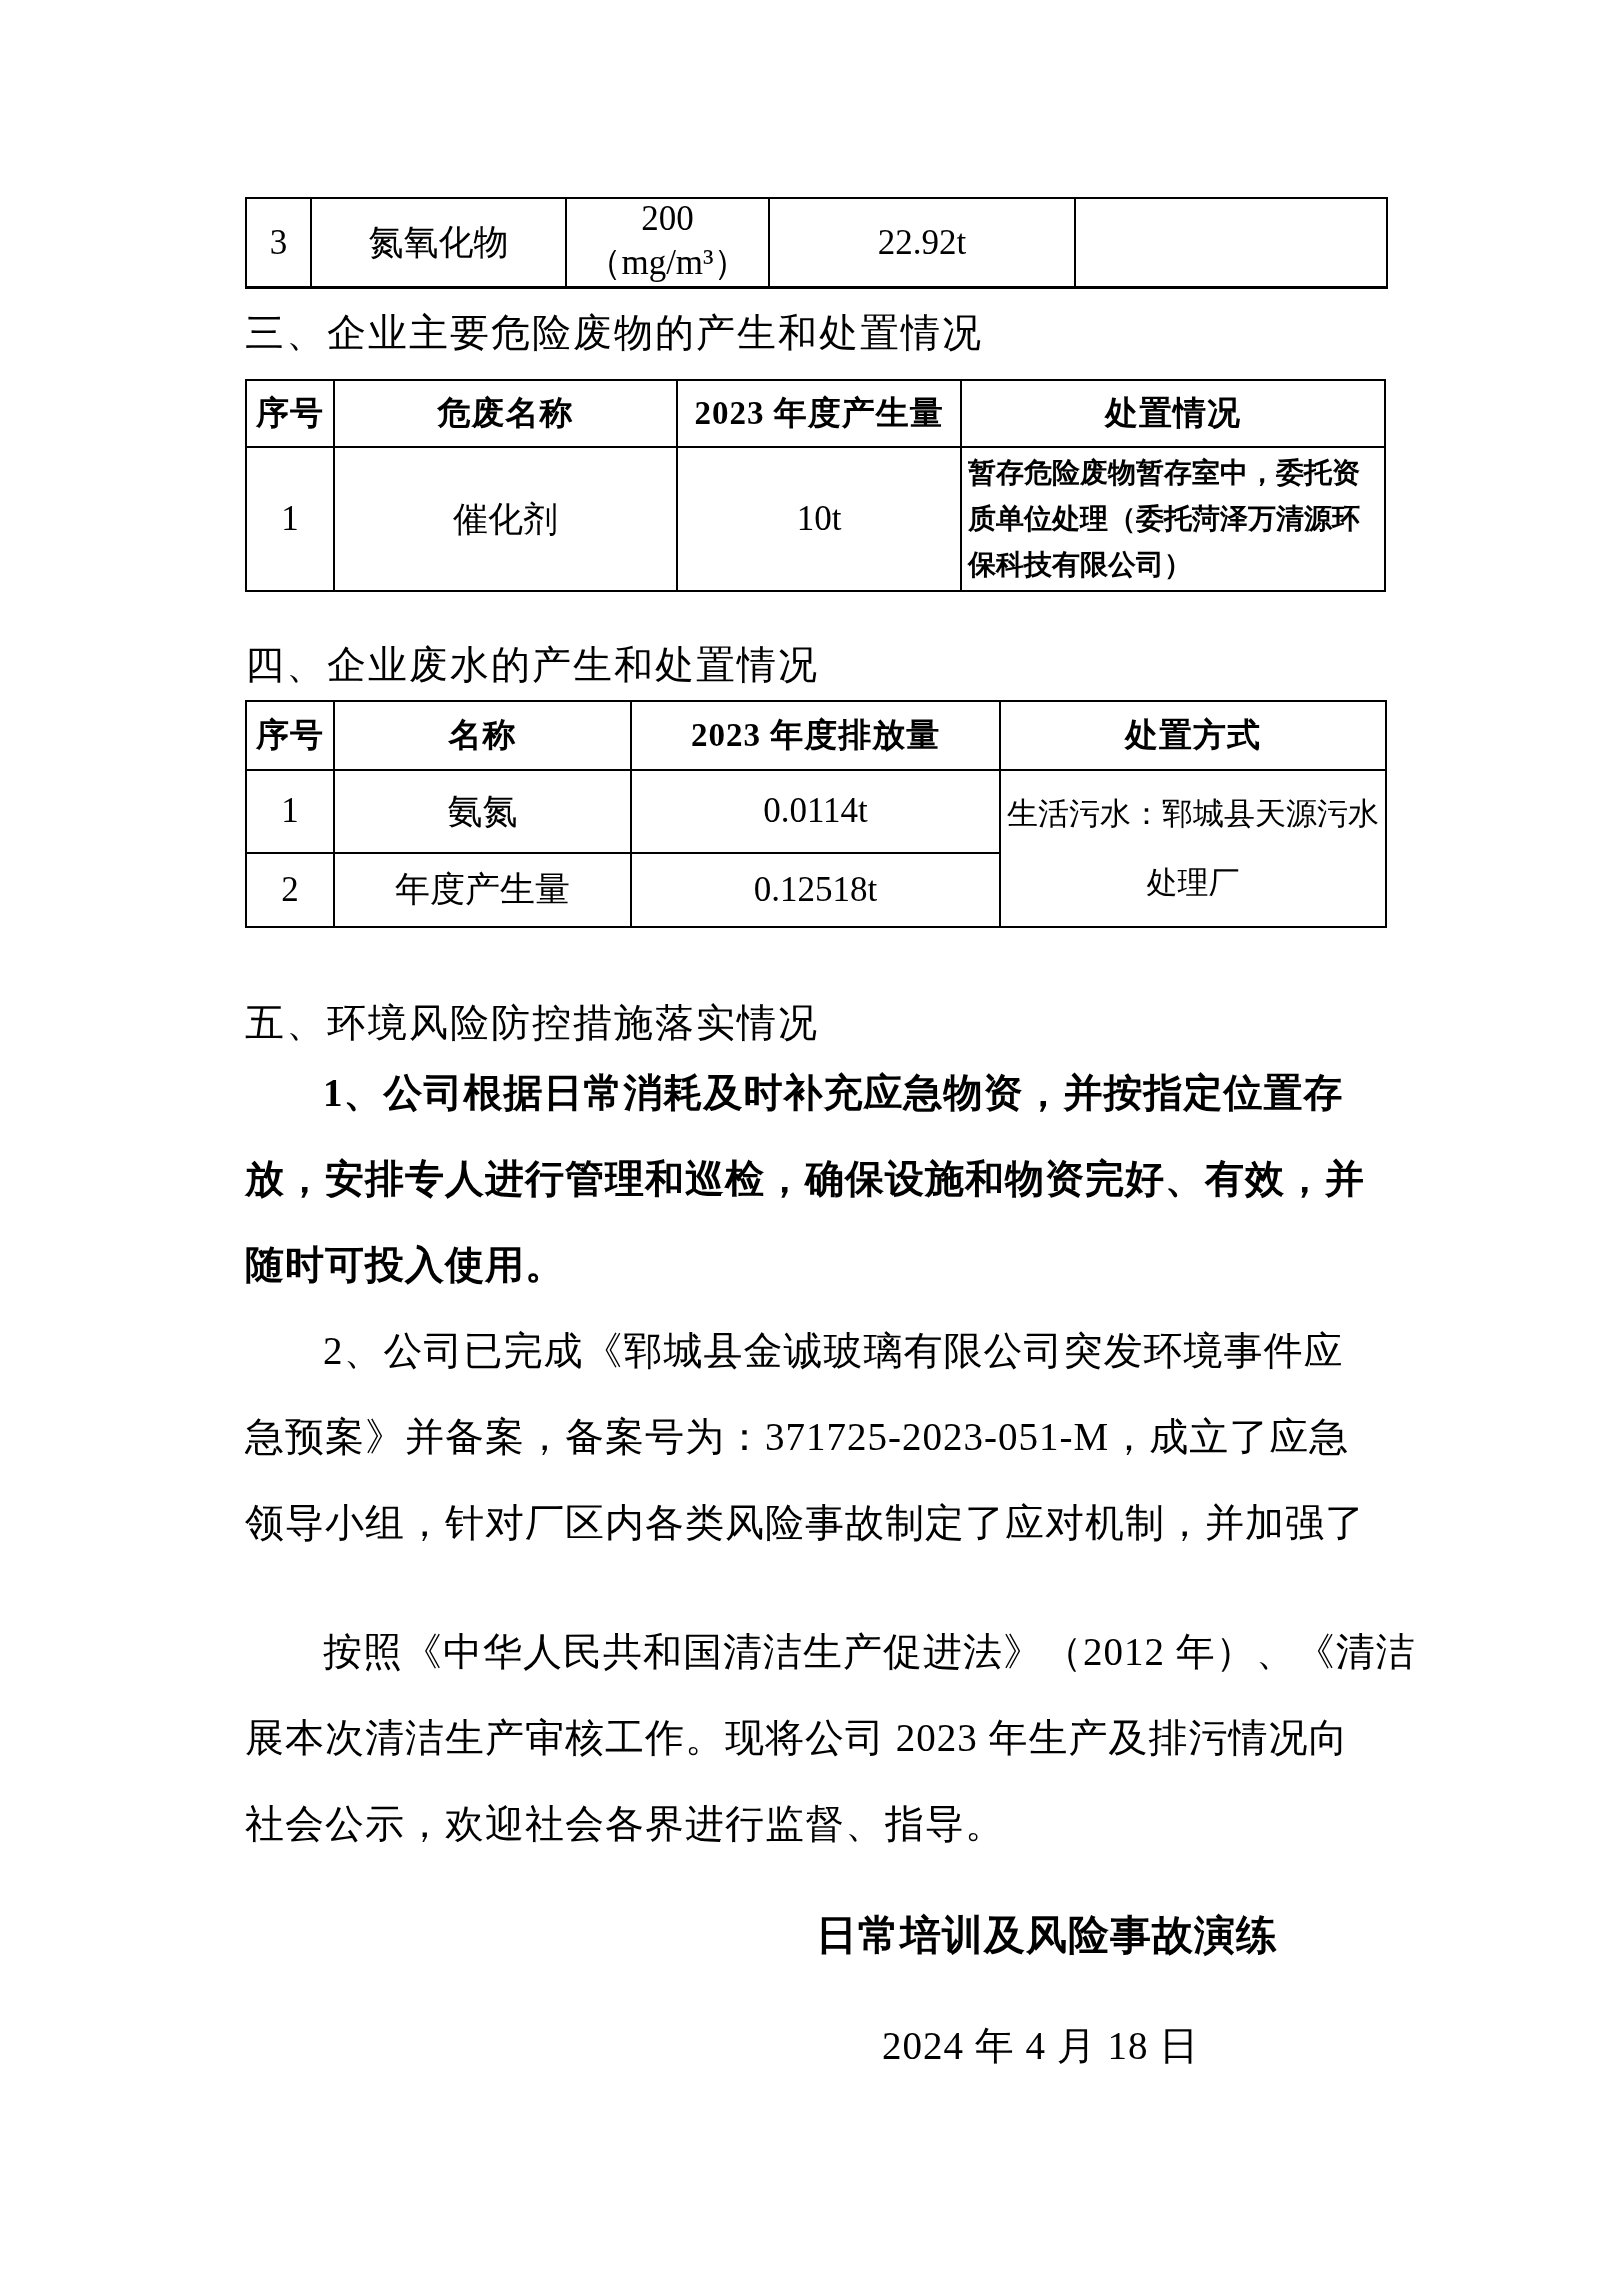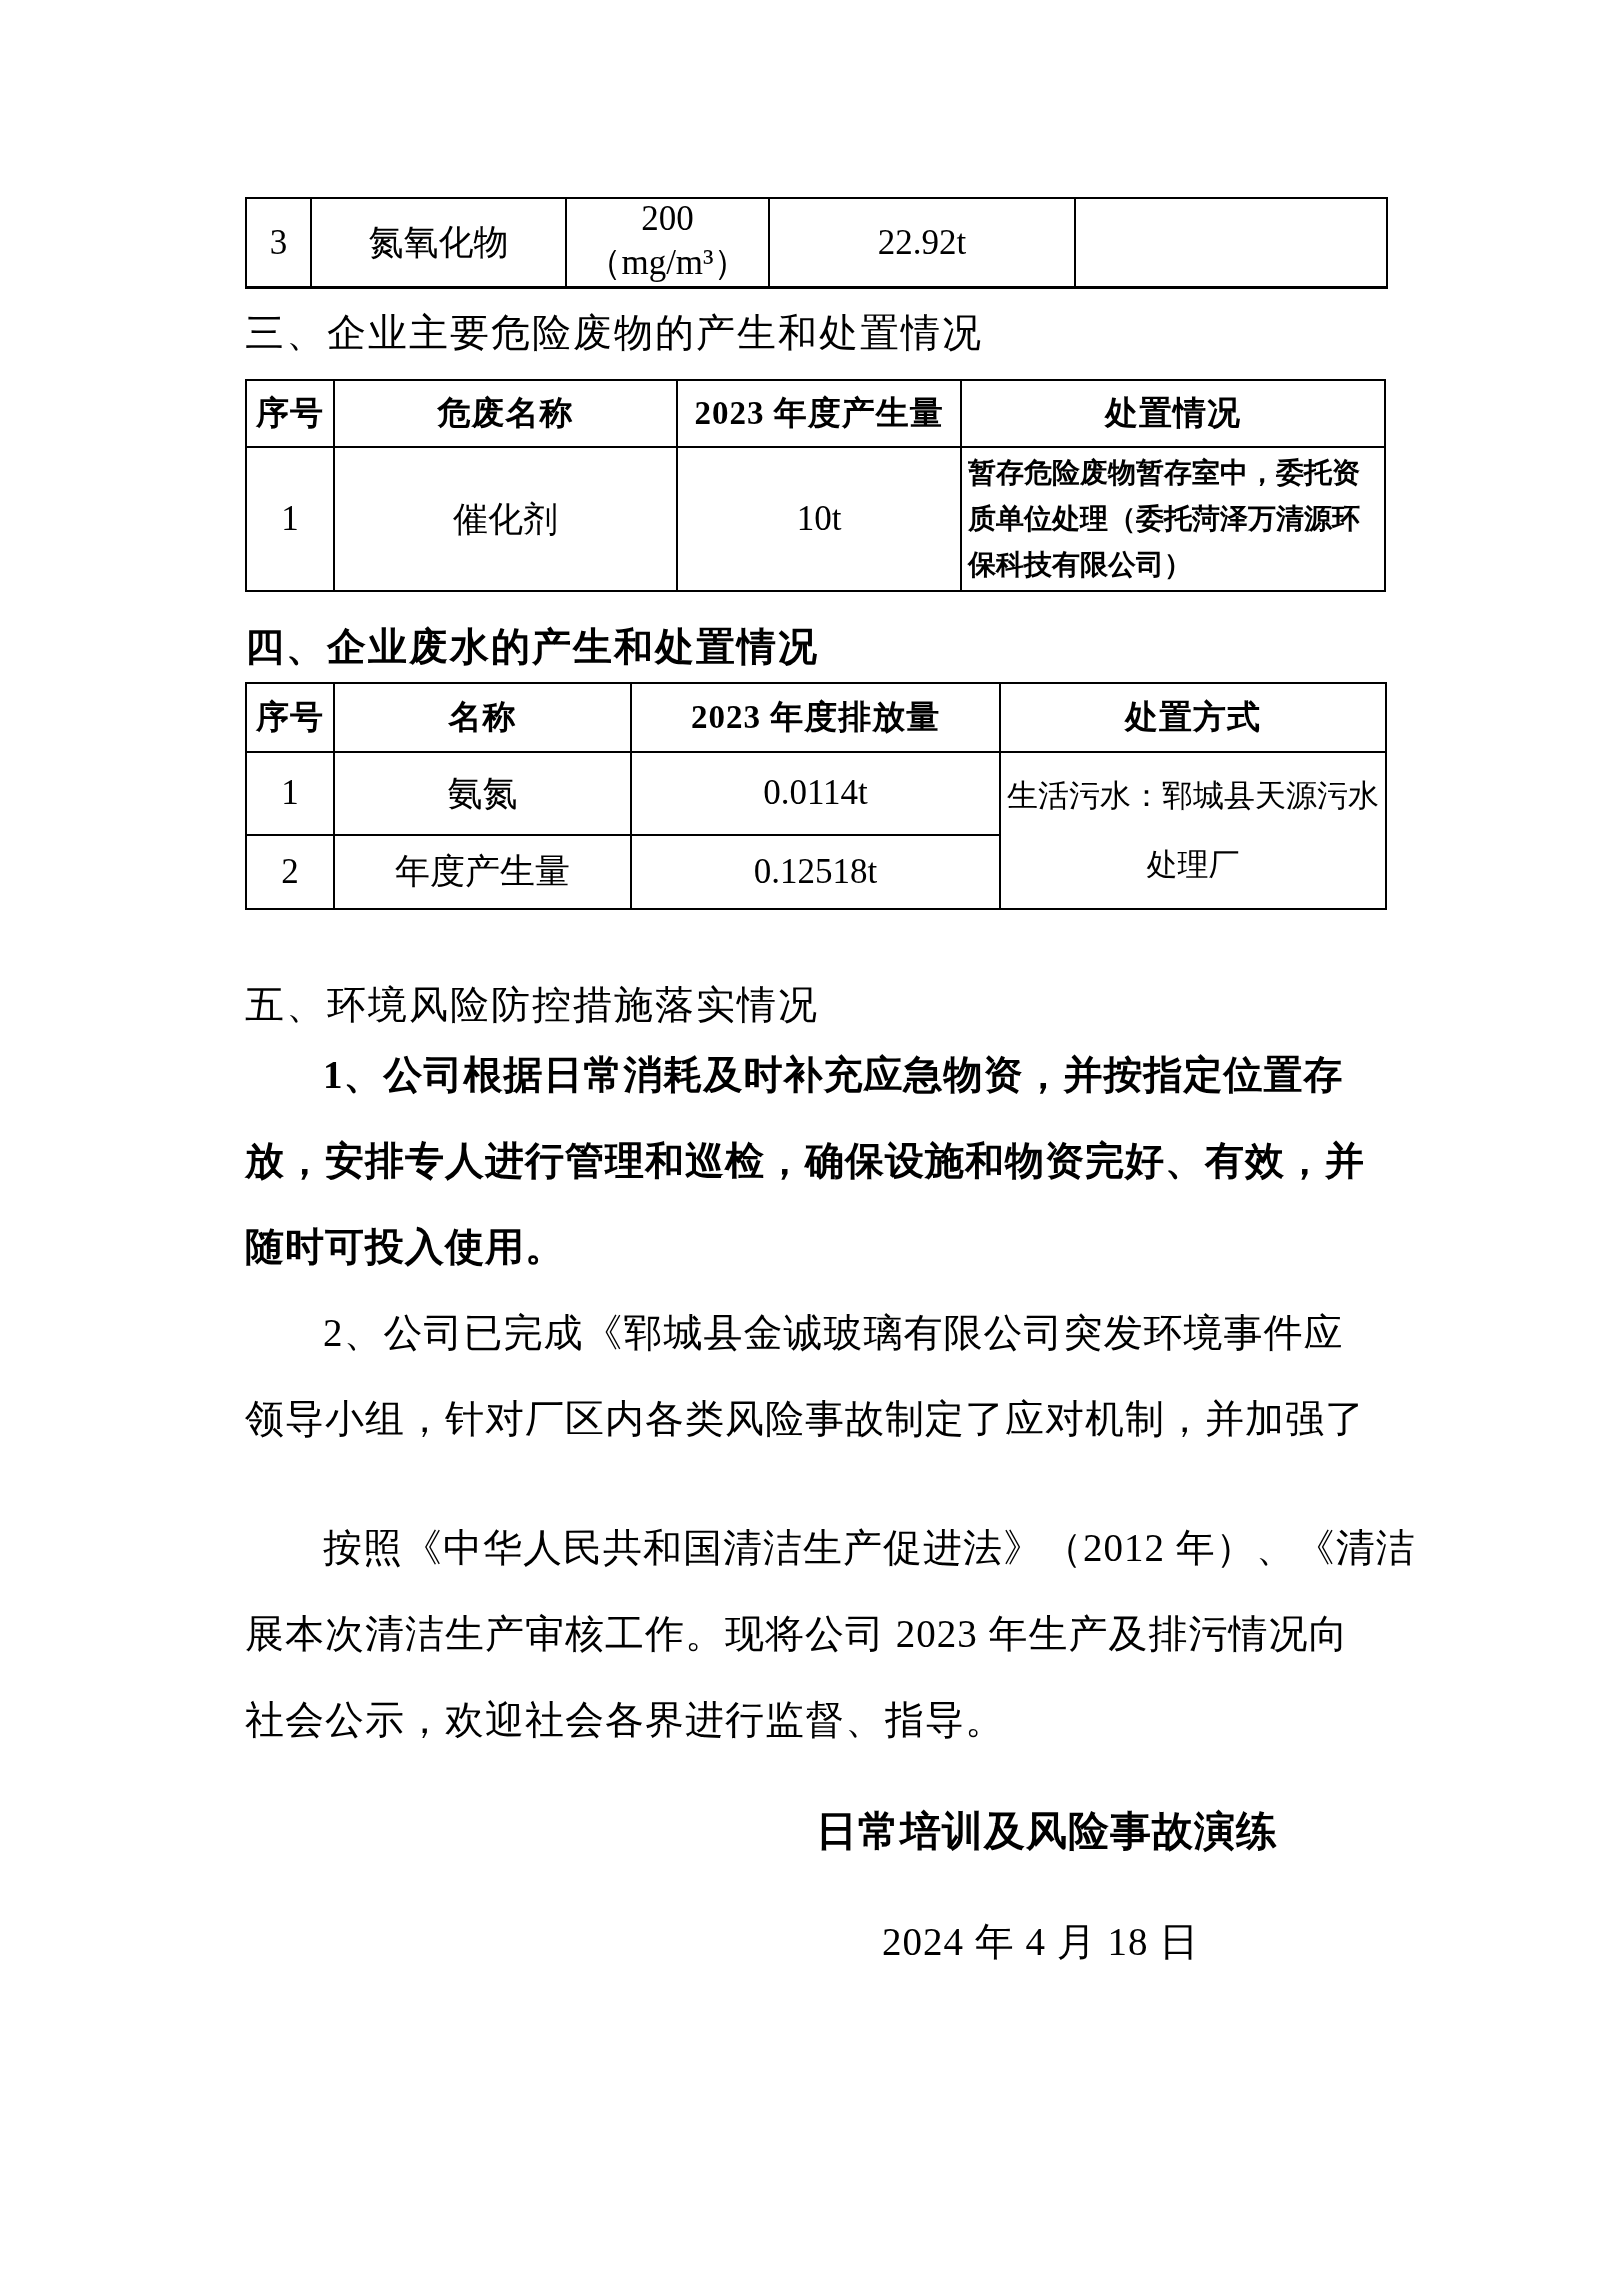--- a/index.html
+++ b/index.html
@@ -48,21 +48,21 @@
     line-height:69px;
     padding:0 3.9px;
   }
   .heading {
     font-size:39px;
     line-height:47px;
     letter-spacing:2px;
     white-space:nowrap;
   }
   .h3 { margin-top:19.6px; }
-  .h4 { margin-top:31px;font-weight:bold; }
+  .h4 { margin-top:49px; }
   .h5 { margin-top:71px; }
   .para { font-size:39px; line-height:86px; letter-spacing:1px; }
   .para1 { margin-top:3.9px;font-weight:bold; }
   .para3 { margin-top:43px; }
   .line { white-space:nowrap; }
   .indent { padding-left:78px; }
   .signature {
     margin-top:43px;
     margin-left:571px;
     font-size:41px;
@@ -163,20 +163,21 @@
     <div class="heading h5">五、环境风险防控措施落实情况</div>
 
     <div class="para para1">
       <div class="line indent">1、公司根据日常消耗及时补充应急物资，并按指定位置存</div>
       <div class="line">放，安排专人进行管理和巡检，确保设施和物资完好、有效，并</div>
       <div class="line">随时可投入使用。</div>
     </div>
 
     <div class="para">
       <div class="line indent">2、公司已完成《郓城县金诚玻璃有限公司突发环境事件应</div>
+      <div class="line">急预案》并备案，备案号为：371725-2023-051-M，成立了应急</div>
       <div class="line">领导小组，针对厂区内各类风险事故制定了应对机制，并加强了</div>
     </div>
 
     <div class="para para3">
       <div class="line indent">按照《中华人民共和国清洁生产促进法》（2012 年）、《清洁</div>
       <div class="line">展本次清洁生产审核工作。现将公司 2023 年生产及排污情况向</div>
       <div class="line">社会公示，欢迎社会各界进行监督、指导。</div>
     </div>
 
     <div class="signature">日常培训及风险事故演练</div>

